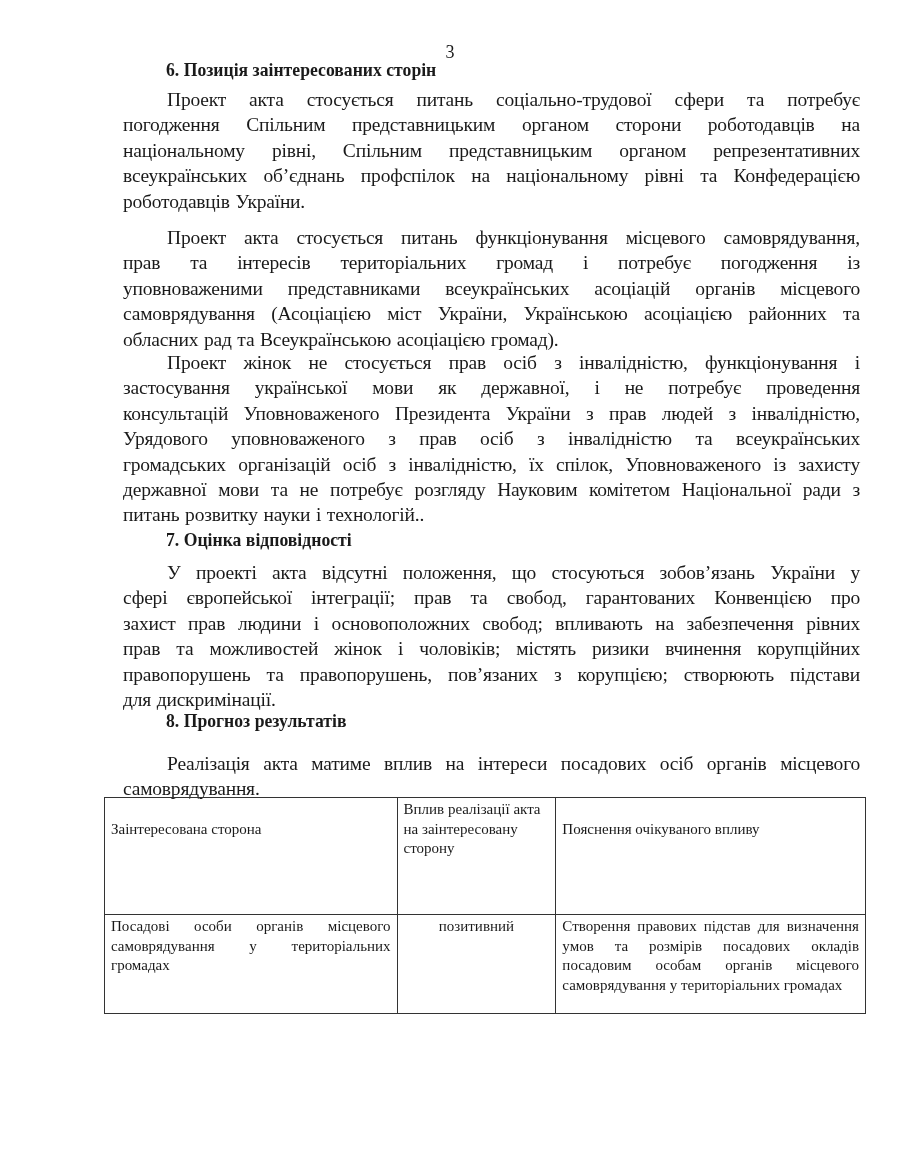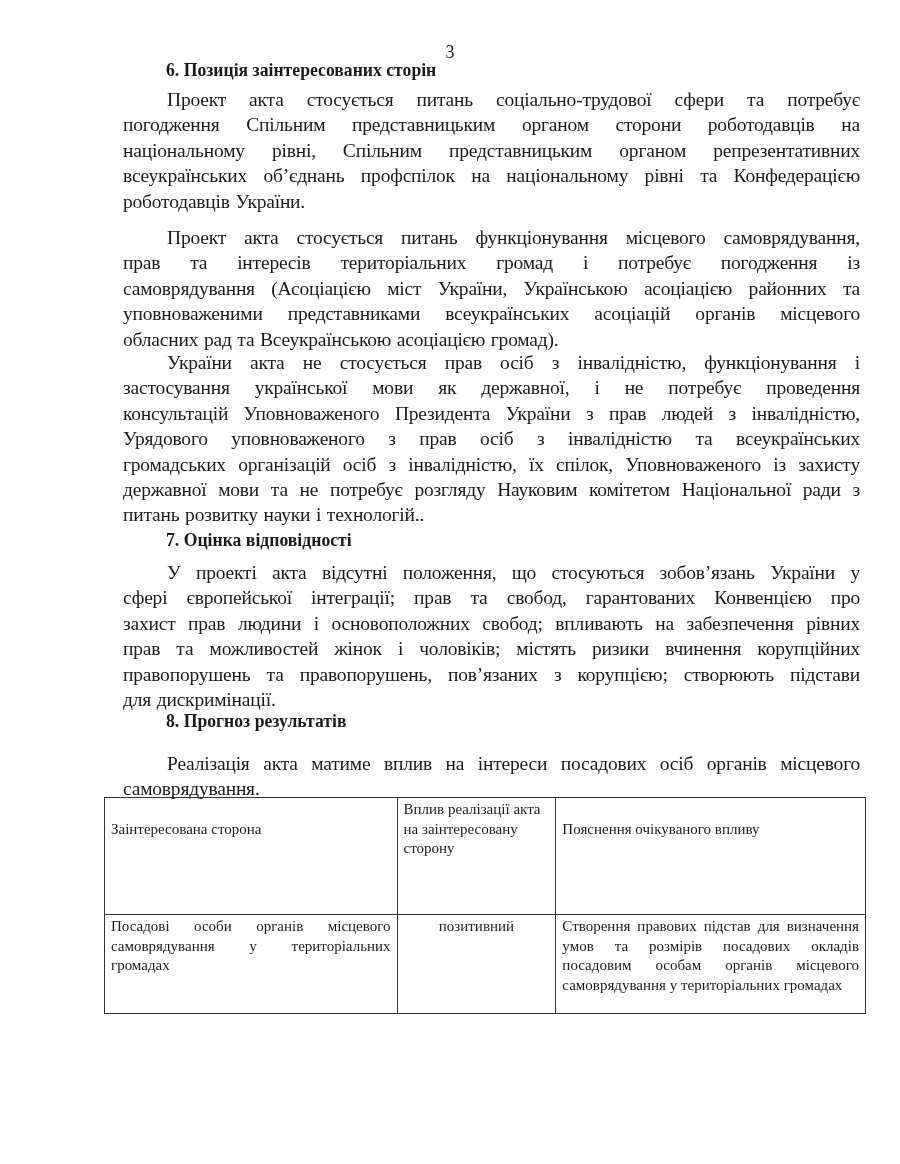--- a/index.html
+++ b/index.html
@@ -35,27 +35,27 @@
     <span class="line first">Проект акта стосується питань соціально-трудової сфери та потребує</span>
     <span class="line">погодження Спільним представницьким органом сторони роботодавців на</span>
     <span class="line">національному рівні, Спільним представницьким органом репрезентативних</span>
     <span class="line">всеукраїнських об’єднань профспілок на національному рівні та Конфедерацією</span>
     <span class="line last">роботодавців України.</span>
   </div>
 
   <div class="p" style="top:225px;">
     <span class="line first">Проект акта стосується питань функціонування місцевого самоврядування,</span>
     <span class="line">прав та інтересів територіальних громад і потребує погодження із</span>
+    <span class="line">уповноваженими представниками всеукраїнських асоціацій органів місцевого</span>
     <span class="line">самоврядування (Асоціацією міст України, Українською асоціацією районних та</span>
-    <span class="line">уповноваженими представниками всеукраїнських асоціацій органів місцевого</span>
     <span class="line last">обласних рад та Всеукраїнською асоціацією громад).</span>
   </div>
 
   <div class="p" style="top:350px;">
-    <span class="line first">України акта не стосується прав осіб з інвалідністю, функціонування і</span>
+    <span class="line first">Проект жінок не стосується прав осіб з інвалідністю, функціонування і</span>
     <span class="line">застосування української мови як державної, і не потребує проведення</span>
     <span class="line">консультацій Уповноваженого Президента України з прав людей з інвалідністю,</span>
     <span class="line">Урядового уповноваженого з прав осіб з інвалідністю та всеукраїнських</span>
     <span class="line">громадських організацій осіб з інвалідністю, їх спілок, Уповноваженого із захисту</span>
     <span class="line">державної мови та не потребує розгляду Науковим комітетом Національної ради з</span>
     <span class="line last">питань розвитку науки і технологій..</span>
   </div>
 
   <div class="h" style="top:529px;">7. Оцінка відповідності</div>
 

